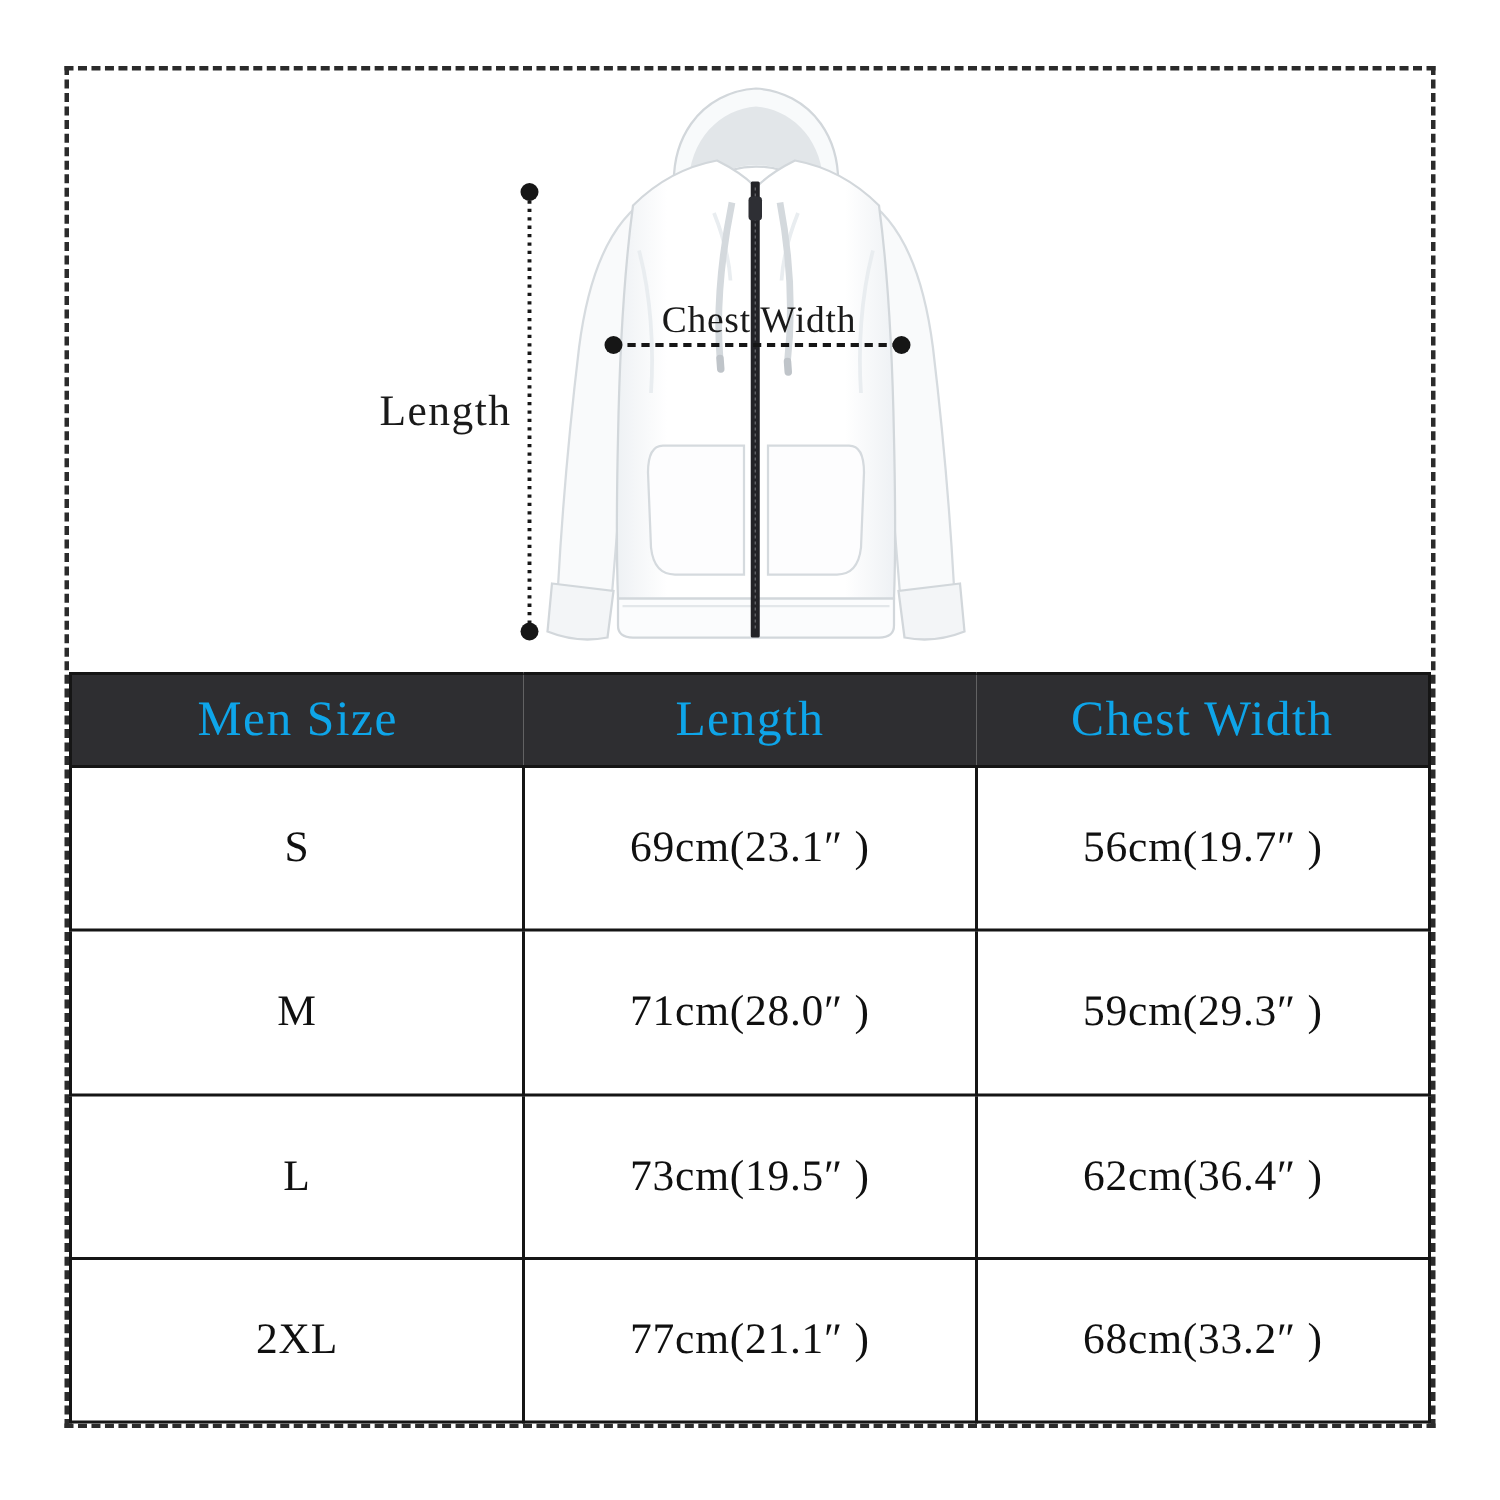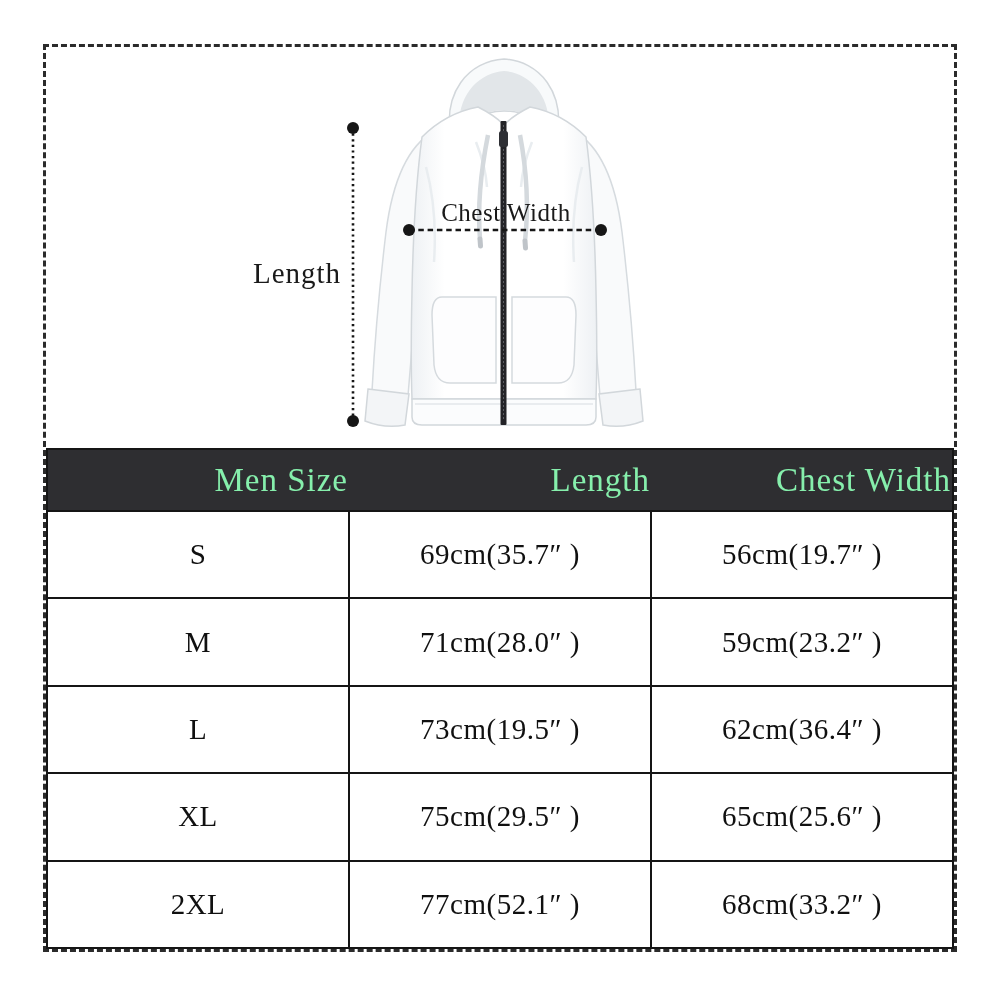--- a/index.html
+++ b/index.html
@@ -18,22 +18,22 @@
   .ann-text{
     font-family:"Liberation Serif", serif;fill:#1a1a1a;
   }
   .size-table{
     position:absolute;left:0;top:401px;width:908px;height:501px;
     border-collapse:collapse;table-layout:fixed;background:#ffffff;
     border:2px solid #151515;
   }
   .size-table thead tr{height:62px;}
   .size-table th{
-    background:#2e2e31;color:#86efac;font-weight:400;
-    font-size:33px;letter-spacing:1px;text-align:right;vertical-align:middle;
+    background:#2e2e31;color:#0ea5e9;font-weight:400;
+    font-size:33px;letter-spacing:1px;text-align:center;vertical-align:middle;
   }
   .size-table td{
     border:2px solid #151515;text-align:center;vertical-align:middle;
     font-size:29px;letter-spacing:0.5px;color:#101010;background:#ffffff;
   }
 </style>
 </head>
 <body>
 
 <div class="canvas">
@@ -104,40 +104,35 @@
       <thead>
         <tr>
           <th>Men Size</th>
           <th>Length</th>
           <th>Chest Width</th>
         </tr>
       </thead>
       <tbody>
         <tr>
           <td>S</td>
-          <td>69cm(35.7″ )</td>
+          <td>69cm(23.1″ )</td>
           <td>56cm(19.7″ )</td>
         </tr>
         <tr>
           <td>M</td>
           <td>71cm(28.0″ )</td>
-          <td>59cm(23.2″ )</td>
+          <td>59cm(29.3″ )</td>
         </tr>
         <tr>
           <td>L</td>
           <td>73cm(19.5″ )</td>
           <td>62cm(36.4″ )</td>
         </tr>
         <tr>
-          <td>XL</td>
-          <td>75cm(29.5″ )</td>
-          <td>65cm(25.6″ )</td>
-        </tr>
-        <tr>
           <td>2XL</td>
-          <td>77cm(52.1″ )</td>
+          <td>77cm(21.1″ )</td>
           <td>68cm(33.2″ )</td>
         </tr>
       </tbody>
     </table>
 
   </div>
 </div>
 
 </body></html>

